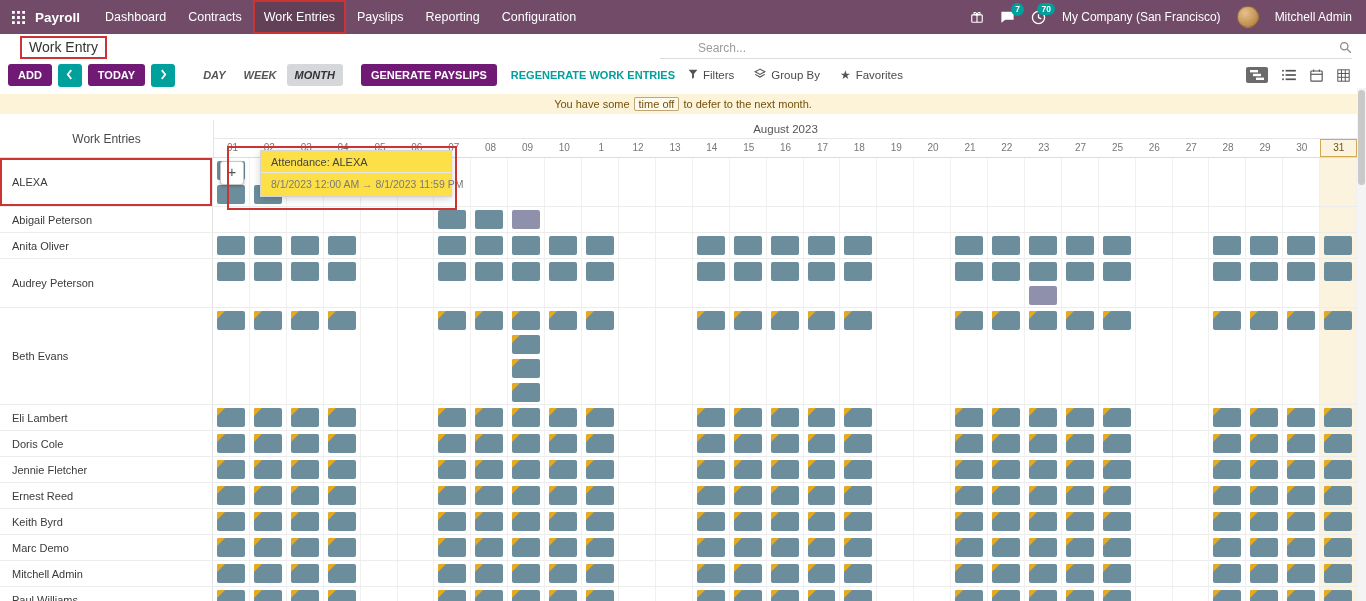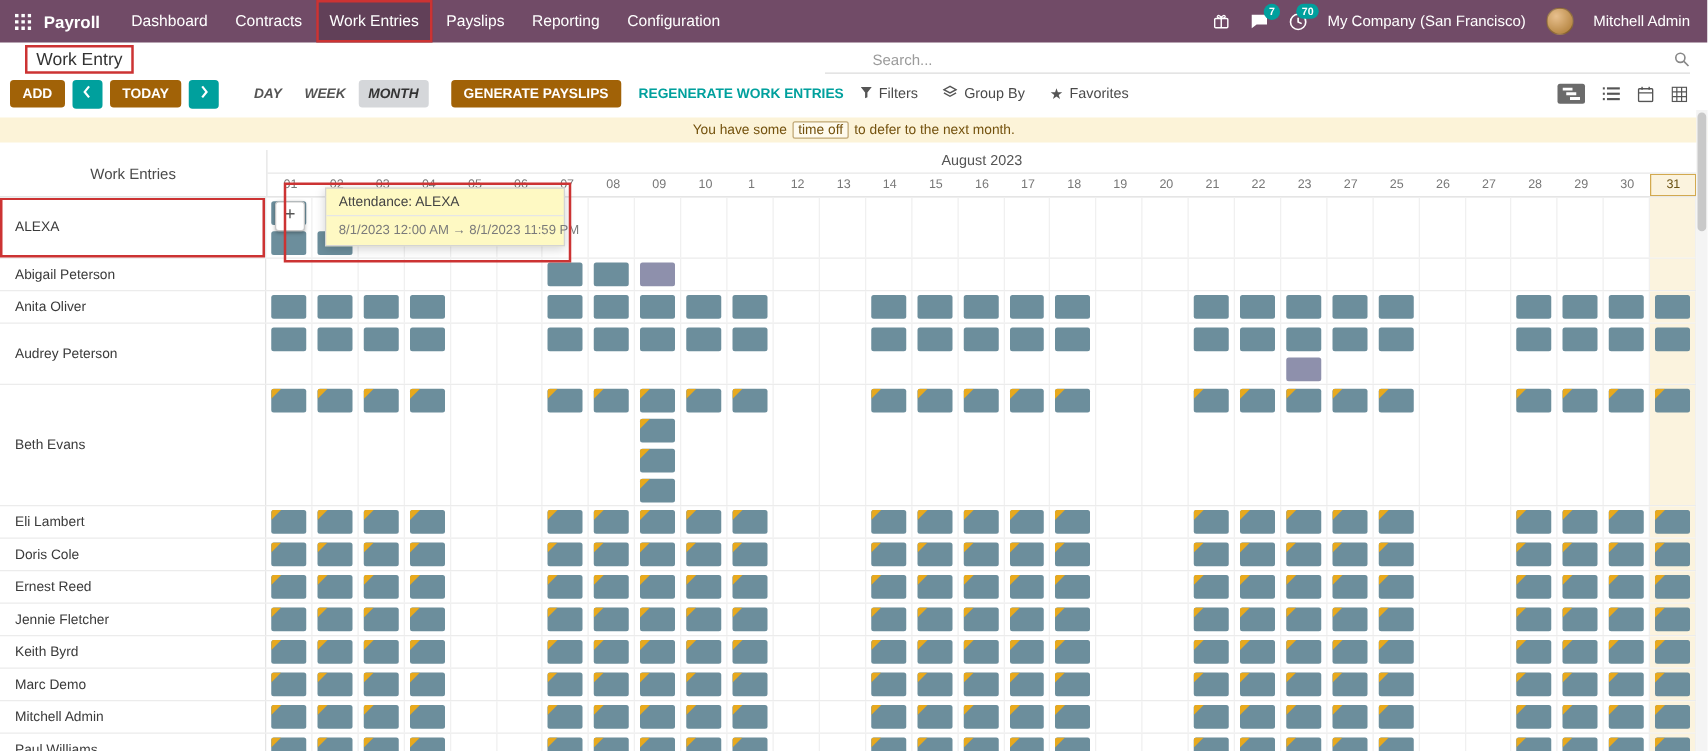--- a/index.html
+++ b/index.html
@@ -21,21 +21,21 @@
   .control-row{height:26px;position:relative;display:flex;align-items:center;}
   .page-title{display:inline-block;margin-left:20px;border:2px solid #CC3333;padding:1px 7px 2px;font-size:14px;color:#333;}
   .search{position:absolute;left:660px;right:14px;top:3px;height:21px;border-bottom:1px solid #dcdcdc;
     display:flex;align-items:center;}
   .search input{flex:1;border:none;outline:none;background:transparent;font-size:12px;color:#555;
     font-family:"Liberation Sans",sans-serif;margin-left:36px;}
   .search input::placeholder{color:#9b9b9b;}
   
   .toolbar{height:30px;display:flex;align-items:center;position:relative;font-size:11px;}
   .btn{border:none;border-radius:3px;cursor:pointer;font-family:"Liberation Sans",sans-serif;font-size:11px;}
-  .btn-teal{background:#a16207;color:#fff;font-weight:bold;padding:5px 10px;}
+  .btn-teal{background:#701a75;color:#fff;font-weight:bold;padding:5px 10px;}
   .btn-arrow{background:#00A09D;color:#fff;width:24px;height:23px;display:flex;align-items:center;justify-content:center;padding:0;}
   .btn-flat{background:transparent;color:#00A09D;font-weight:bold;padding:5px 8px;}
   .scale-btn{background:transparent;border:none;color:#555;font-weight:bold;padding:5px 8px;cursor:pointer;font-size:11px;font-style:italic;}
   .scale-btn.active{background:#d5d7da;border-radius:3px;color:#333;}
   .tb-left{display:flex;align-items:center;gap:6px;margin-left:8px;}
   .tb-center{position:absolute;left:688px;top:0;height:100%;display:flex;align-items:center;gap:20px;color:#4a4a4a;font-size:11.5px;}
   .tb-center .tbc-item{display:flex;align-items:center;gap:5px;cursor:pointer;}
   .tb-right{position:absolute;right:16px;top:0;height:100%;display:flex;align-items:center;gap:14px;}
   .view-icon{cursor:pointer;display:flex;align-items:center;}
   .view-icon.active{background:#6b6b6b;border-radius:2px;padding:3px 4px;}
@@ -66,21 +66,21 @@
   .gcol{flex:1;position:relative;border-right:1px solid #f0f0f0;}
   .gcol.today{background:#FBF3DE;}
   .pill{position:absolute;left:4px;right:4px;height:19px;border-radius:2px;overflow:hidden;cursor:pointer;}
   .pill.attendance{background:#6C8E9C;}
   .pill.generic{background:#8E90AC;}
   .pill.marked::before{content:"";position:absolute;top:0;left:0;width:0;height:0;
     border-top:8px solid #E8A91D;border-right:8px solid transparent;}
   .plus-btn{position:absolute;top:3px;left:50%;margin-left:-11px;width:22px;height:22px;background:#fff;
     border:1px solid #c6c6c6;border-radius:3px;box-shadow:0 1px 3px rgba(0,0,0,.3);color:#555;
     font-size:15px;line-height:20px;text-align:center;z-index:4;cursor:pointer;}
-  .gtooltip{position:absolute;left:260px;top:-8px;width:190px;background:#fef9c3;border:1px solid #d4d4d4;
+  .gtooltip{position:absolute;left:260px;top:-8px;width:190px;background:#fde047;border:1px solid #d4d4d4;
     box-shadow:0 2px 8px rgba(0,0,0,.18);z-index:5;}
   .tt-title{padding:5px 10px 4px;font-size:11px;color:#444;border-bottom:1px solid #e6e6e6;}
   .tt-range{padding:5px 10px 6px;font-size:10.5px;color:#7a7a7a;white-space:nowrap;}
   .annotation{position:absolute;border:2px solid #CC3333;pointer-events:none;z-index:6;}
   .tooltip-annotation{left:227px;top:-12px;width:226px;height:60px;}
   
   .vscroll{position:absolute;top:88px;right:0;width:9px;bottom:0;background:#f4f4f4;z-index:8;}
   .vthumb{position:absolute;top:2px;left:1px;right:1px;height:95px;background:#c9c9c9;border-radius:4px;cursor:pointer;}
 </style>
 </head>
@@ -765,21 +765,21 @@
           </div>
           <div class="gcol">
             <div class="pill attendance marked" style="top: 3px;"></div>
           </div>
           <div class="gcol today">
             <div class="pill attendance marked" style="top: 3px;"></div>
           </div>
         </div>
       </div>
       <div class="grow" style="height: 25px;">
-        <div class="row-label">Ernest Reed</div>
+        <div class="row-label">Jennie Fletcher</div>
         <div class="row-grid">
           <div class="gcol">
             <div class="pill attendance marked" style="top: 3px;"></div>
           </div>
           <div class="gcol">
             <div class="pill attendance marked" style="top: 3px;"></div>
           </div>
           <div class="gcol">
             <div class="pill attendance marked" style="top: 3px;"></div>
           </div>
@@ -847,21 +847,21 @@
           </div>
           <div class="gcol">
             <div class="pill attendance marked" style="top: 3px;"></div>
           </div>
           <div class="gcol today">
             <div class="pill attendance marked" style="top: 3px;"></div>
           </div>
         </div>
       </div>
       <div class="grow" style="height: 25px;">
-        <div class="row-label">Jennie Fletcher</div>
+        <div class="row-label">Ernest Reed</div>
         <div class="row-grid">
           <div class="gcol">
             <div class="pill attendance marked" style="top: 3px;"></div>
           </div>
           <div class="gcol">
             <div class="pill attendance marked" style="top: 3px;"></div>
           </div>
           <div class="gcol">
             <div class="pill attendance marked" style="top: 3px;"></div>
           </div>

